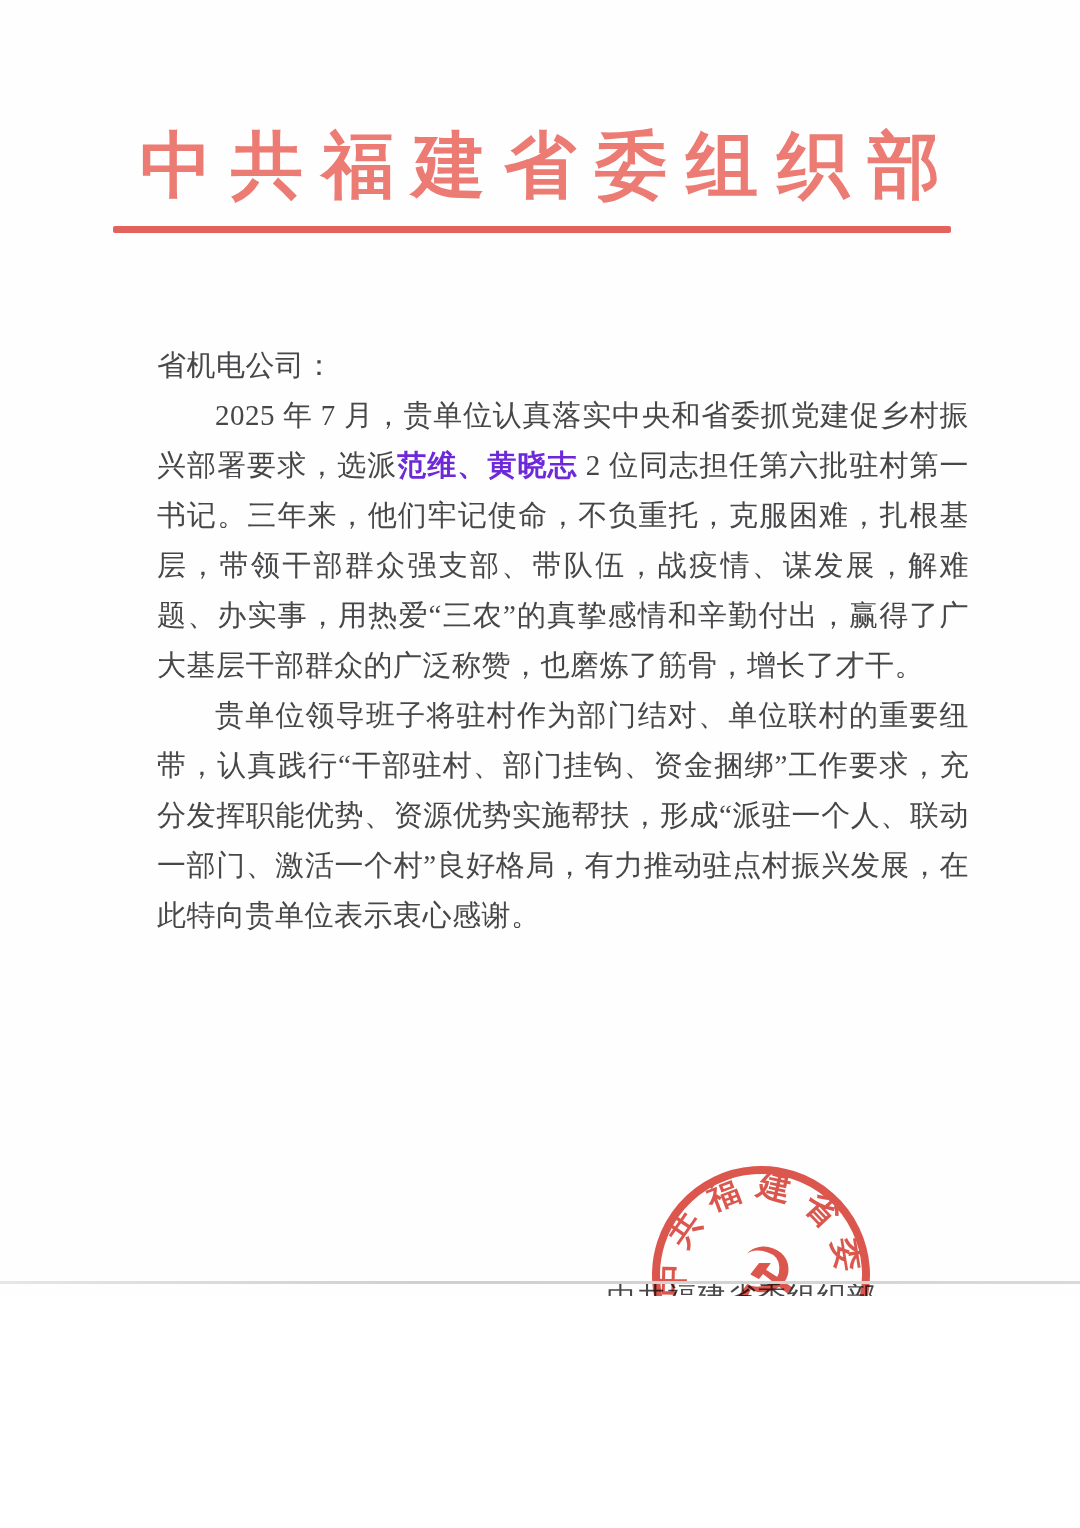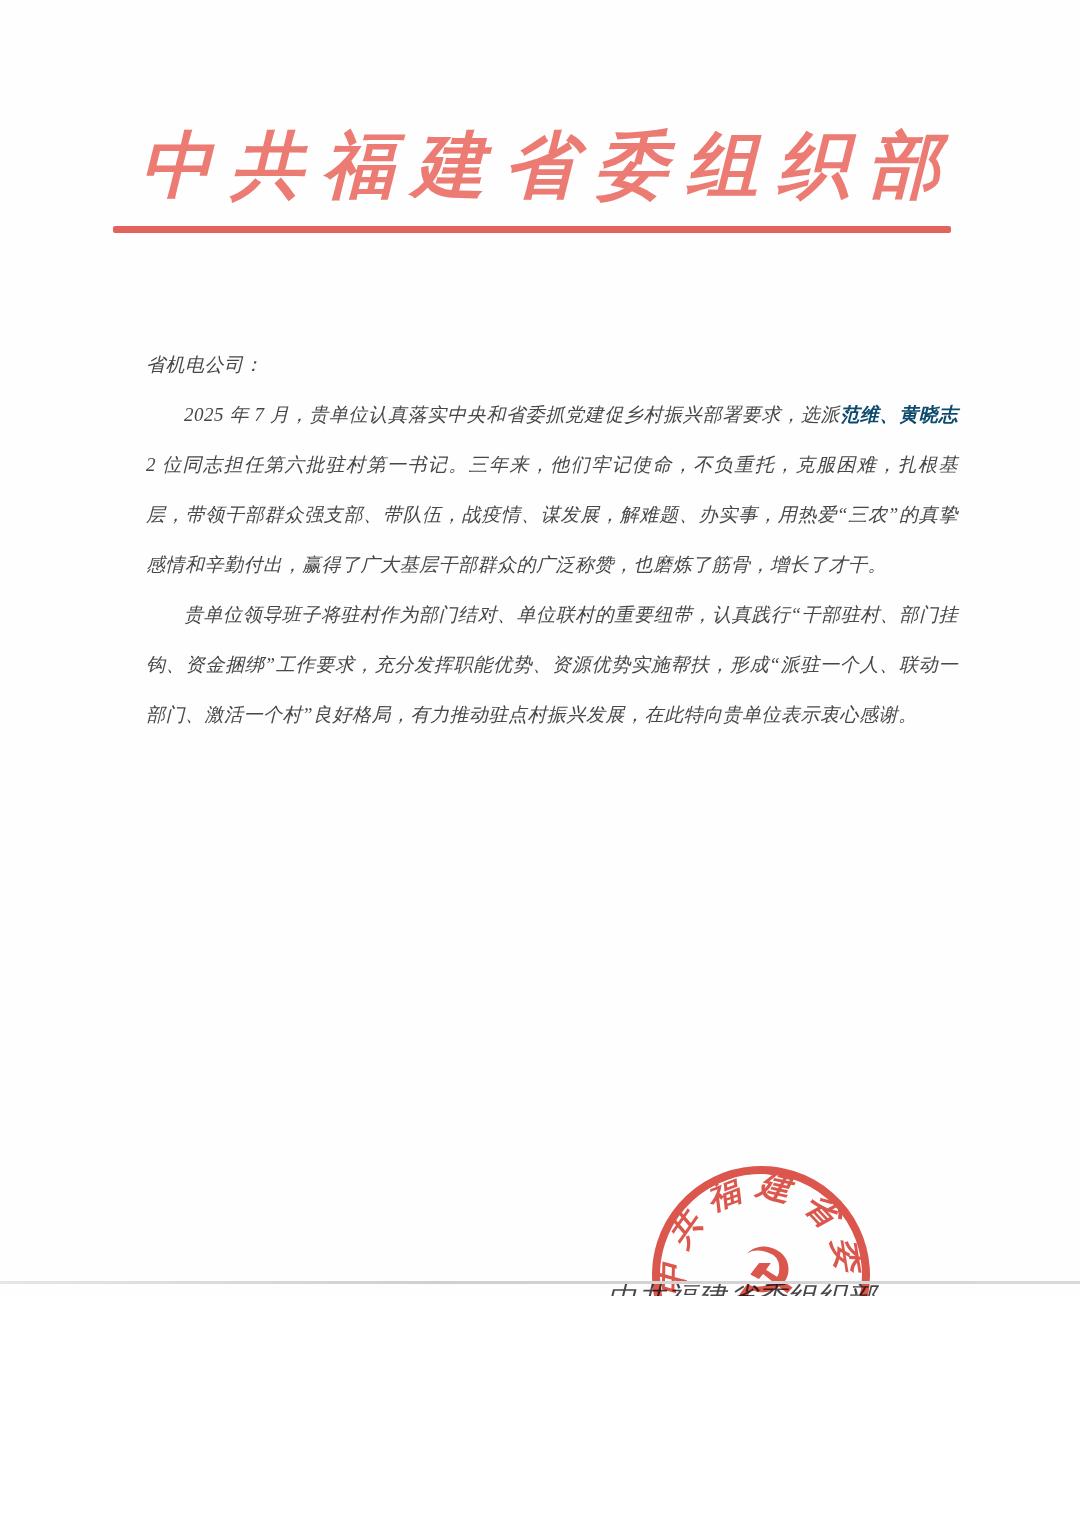--- a/index.html
+++ b/index.html
@@ -5,21 +5,20 @@
   * { margin: 0; padding: 0; box-sizing: border-box; }
   html, body { width: 1080px; background: #ffffff; }
   body { font-family: "Liberation Serif", "DejaVu Serif", serif; }
 
   .page {
     position: relative;
     width: 1080px;
     height: 1296px;
     background: #fefefe;
     overflow: hidden;
-    font-style: italic;
   }
 
   
   .letterhead {
     position: absolute;
     top: 118px;
     left: 0;
     width: 100%;
     text-align: center;
     font-size: 72px;
@@ -51,32 +50,32 @@
     color: #de5f58;
     letter-spacing: 24px;
     text-indent: 24px;
     white-space: nowrap;
   }
 
   
   .letter-body {
     position: absolute;
     top: 340px;
-    left: 146px;
+    left: 157px;
     width: 812px;
-    font-size: 19px;
+    font-size: 29px;
     line-height: 50px;
     color: #474749;
     text-align: justify;
     text-justify: inter-ideograph;
     letter-spacing: 0.5px;
   }
   .letter-body p { text-indent: 2em; }
   .letter-body p.salutation { text-indent: 0; }
-  .letter-body b.names { font-weight: 700; color: #0c4a6e; }
+  .letter-body b.names { font-weight: 700; color: #6d28d9; }
 
   
   .signature {
     position: absolute;
     top: 1272px;
     right: 203px;
     text-align: center;
     font-size: 29px;
     line-height: 50px;
     color: #474749;

